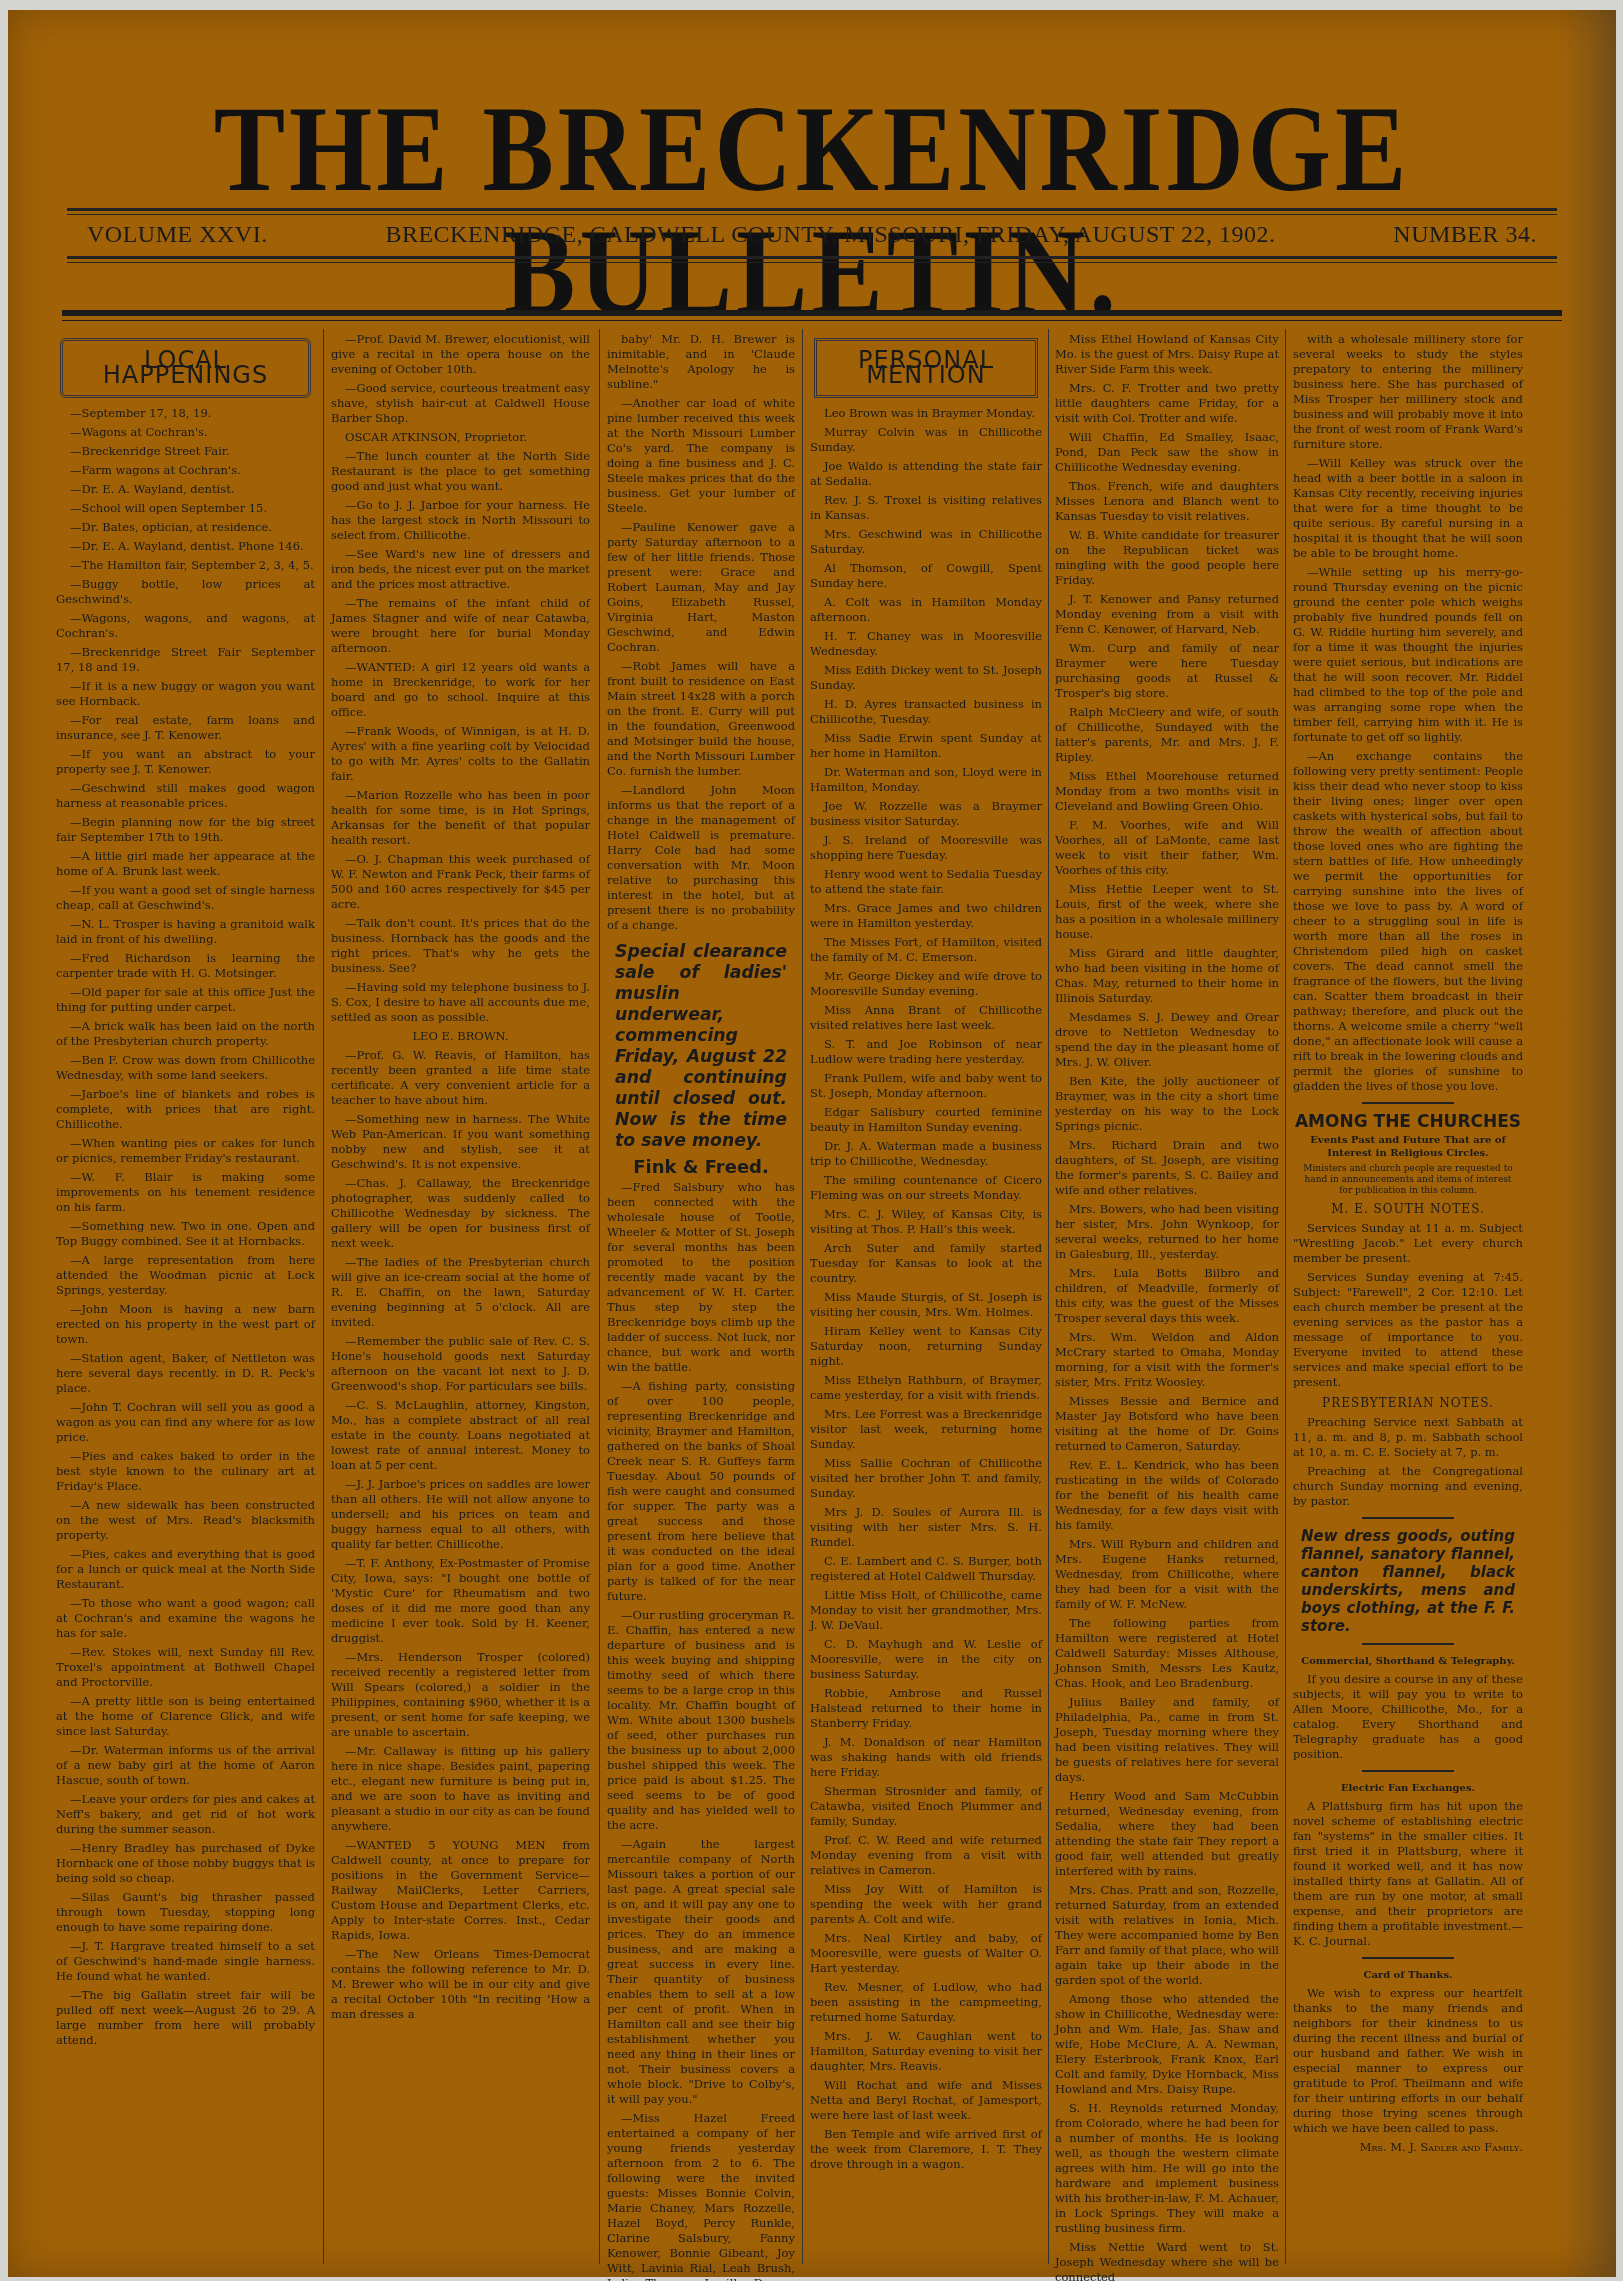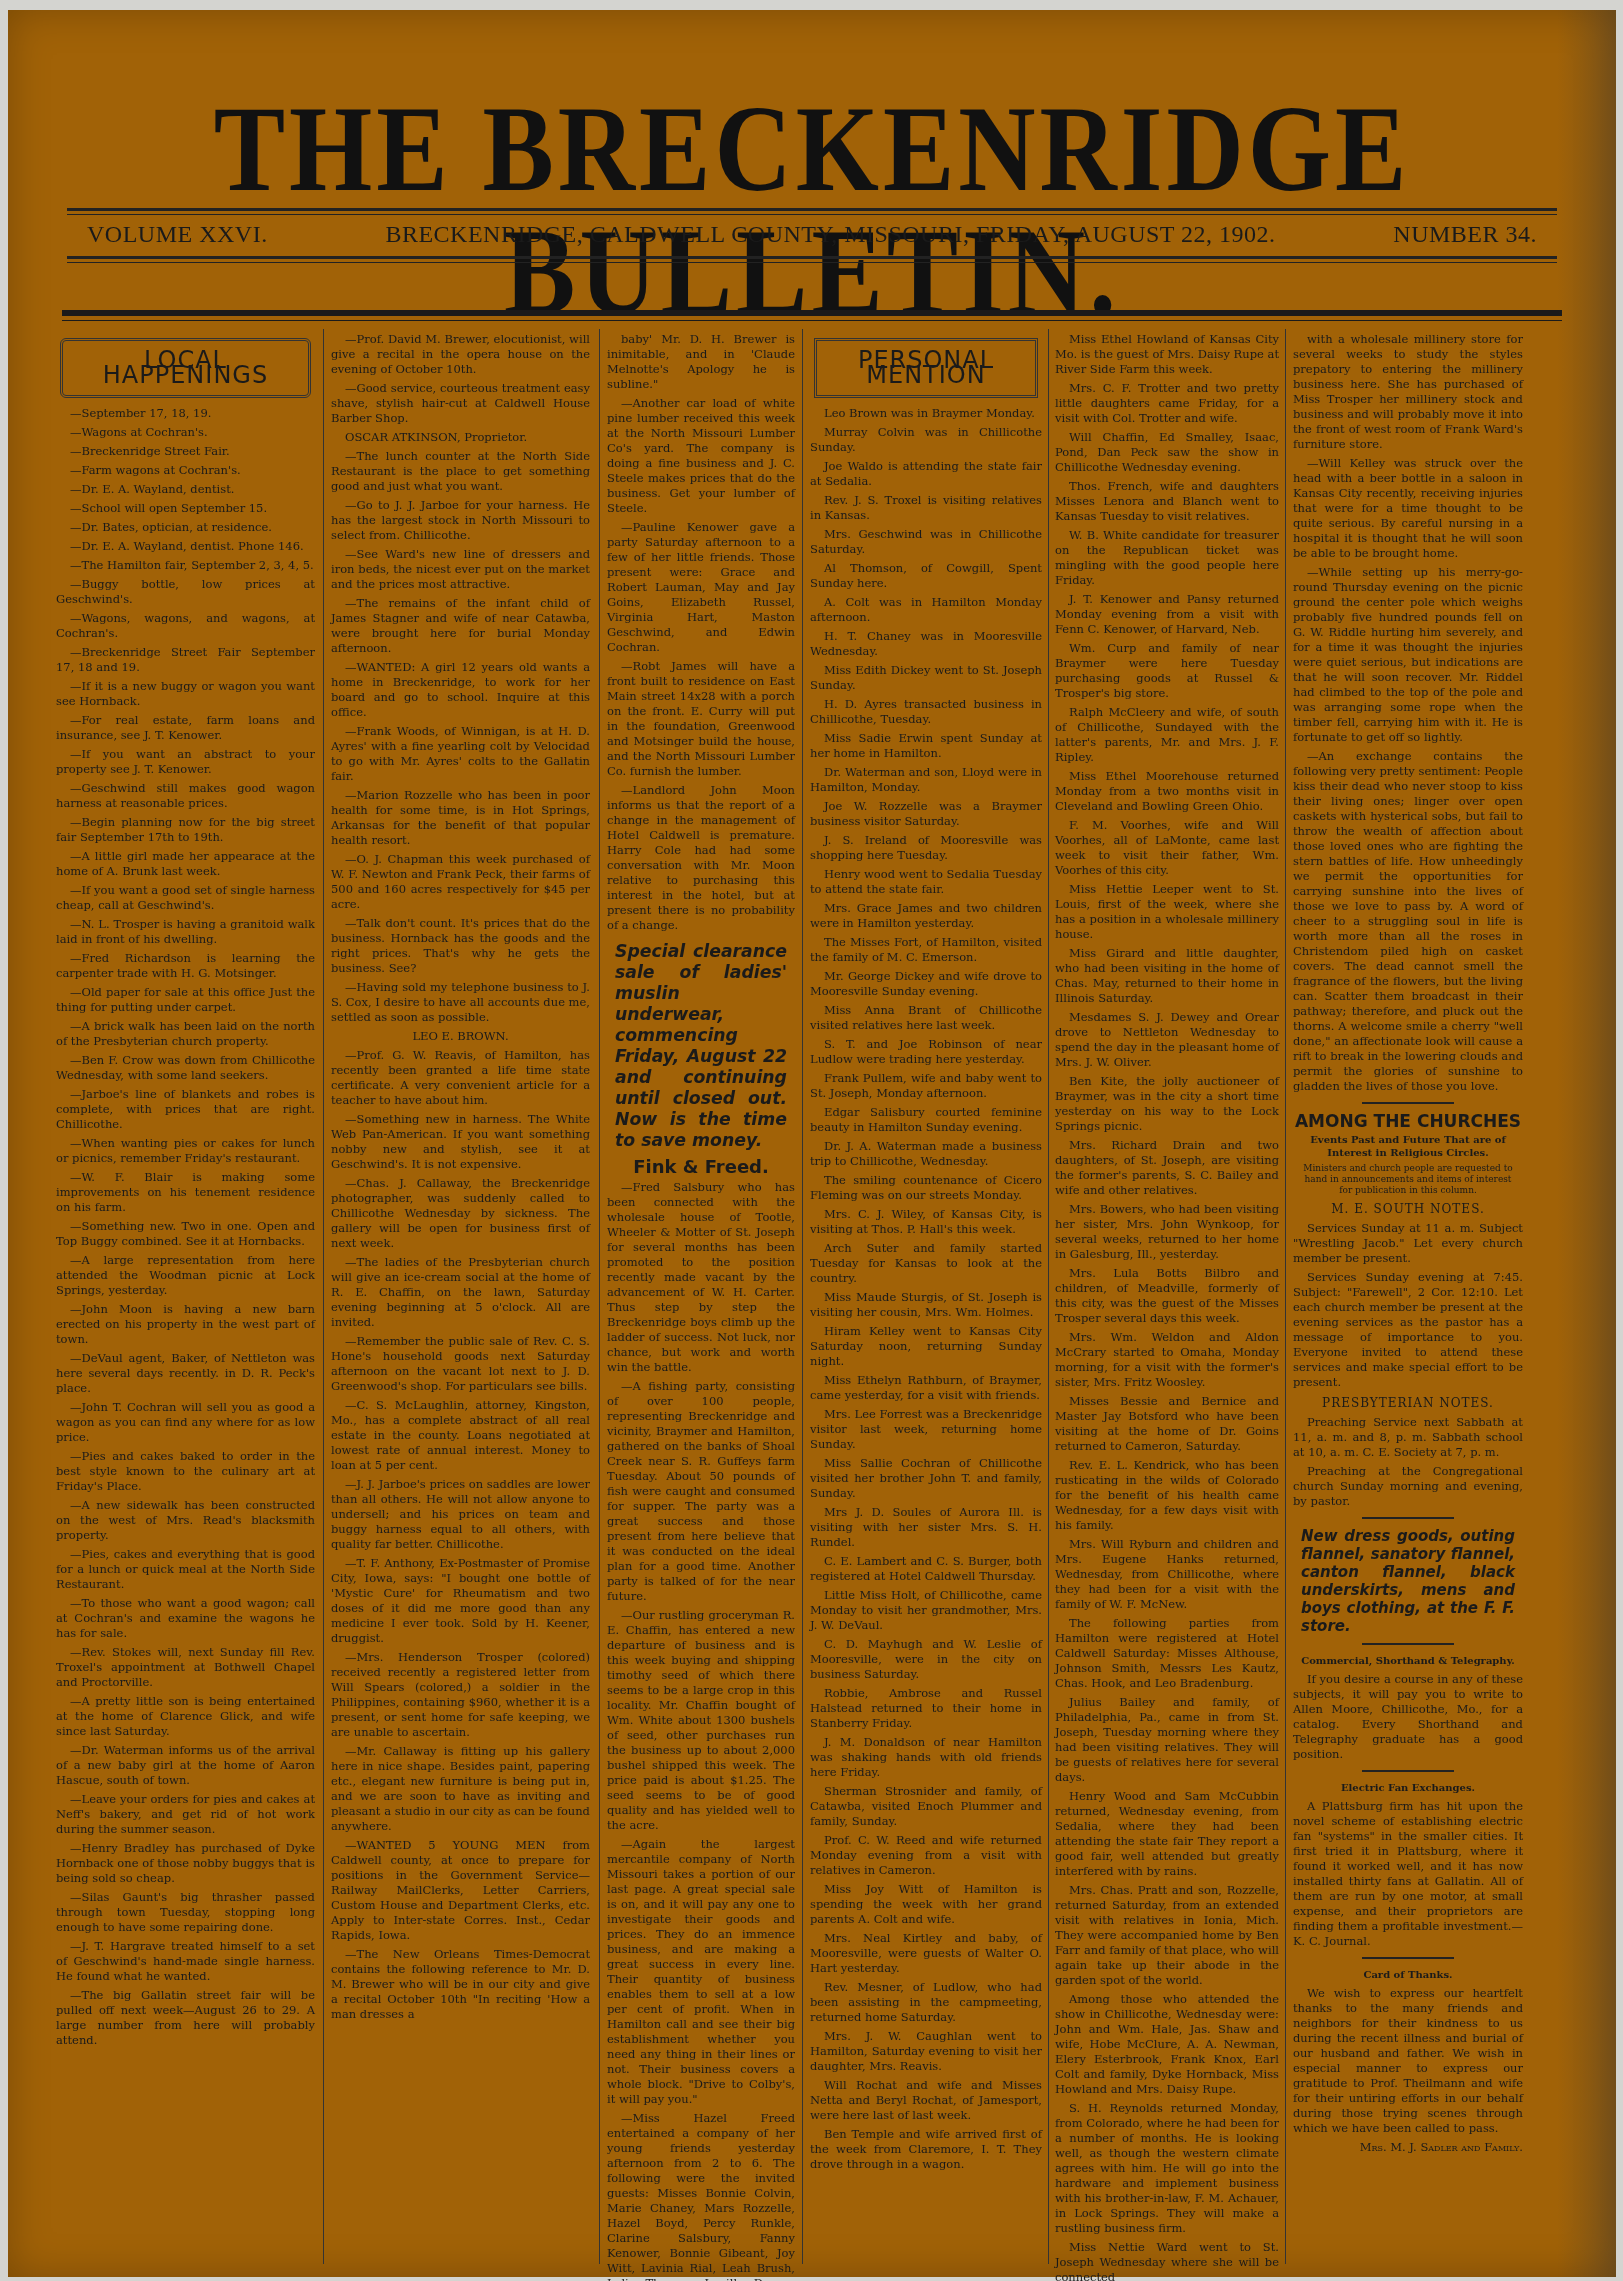--- a/index.html
+++ b/index.html
@@ -85,21 +85,21 @@
         <p>—Fred Richardson is learning the carpenter trade with H. G. Motsinger.</p>
         <p>—Old paper for sale at this office Just the thing for putting under carpet.</p>
         <p>—A brick walk has been laid on the north of the Presbyterian church property.</p>
         <p>—Ben F. Crow was down from Chillicothe Wednesday, with some land seekers.</p>
         <p>—Jarboe's line of blankets and robes is complete, with prices that are right. Chillicothe.</p>
         <p>—When wanting pies or cakes for lunch or picnics, remember Friday's restaurant.</p>
         <p>—W. F. Blair is making some improvements on his tenement residence on his farm.</p>
         <p>—Something new. Two in one. Open and Top Buggy combined. See it at Hornbacks.</p>
         <p>—A large representation from here attended the Woodman picnic at Lock Springs, yesterday.</p>
         <p>—John Moon is having a new barn erected on his property in the west part of town.</p>
-        <p>—DeVaul agent, Baker, of Nettleton was here several days recently. in D. R. Peck's place.</p>
+        <p>—Station agent, Baker, of Nettleton was here several days recently. in D. R. Peck's place.</p>
         <p>—John T. Cochran will sell you as good a wagon as you can find any where for as low price.</p>
         <p>—Pies and cakes baked to order in the best style known to the culinary art at Friday's Place.</p>
         <p>—A new sidewalk has been constructed on the west of Mrs. Read's blacksmith property.</p>
         <p>—Pies, cakes and everything that is good for a lunch or quick meal at the North Side Restaurant.</p>
         <p>—To those who want a good wagon; call at Cochran's and examine the wagons he has for sale.</p>
         <p>—Rev. Stokes will, next Sunday fill Rev. Troxel's appointment at Bothwell Chapel and Proctorville.</p>
         <p>—A pretty little son is being entertained at the home of Clarence Glick, and wife since last Saturday.</p>
         <p>—Dr. Waterman informs us of the arrival of a new baby girl at the home of Aaron Hascue, south of town.</p>
         <p>—Leave your orders for pies and cakes at Neff's bakery, and get rid of hot work during the summer season.</p>
         <p>—Henry Bradley has purchased of Dyke Hornback one of those nobby buggys that is being sold so cheap.</p>

